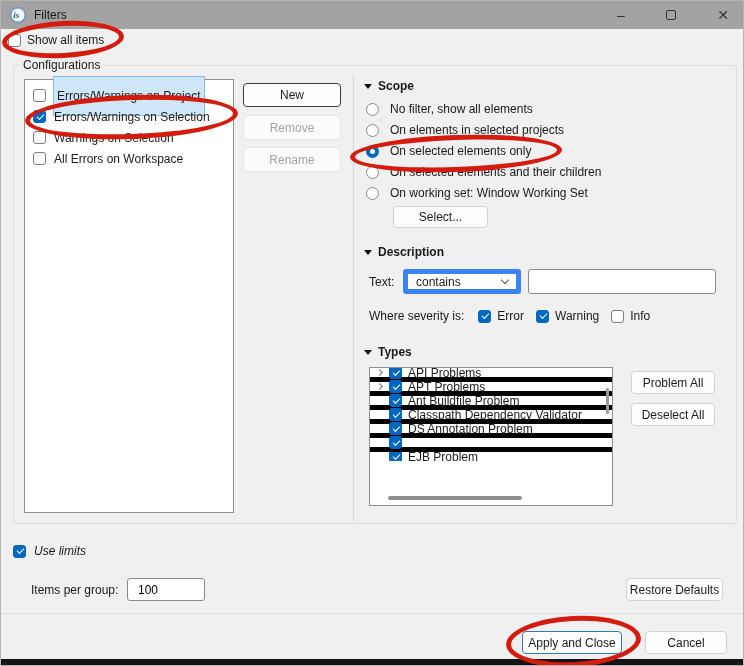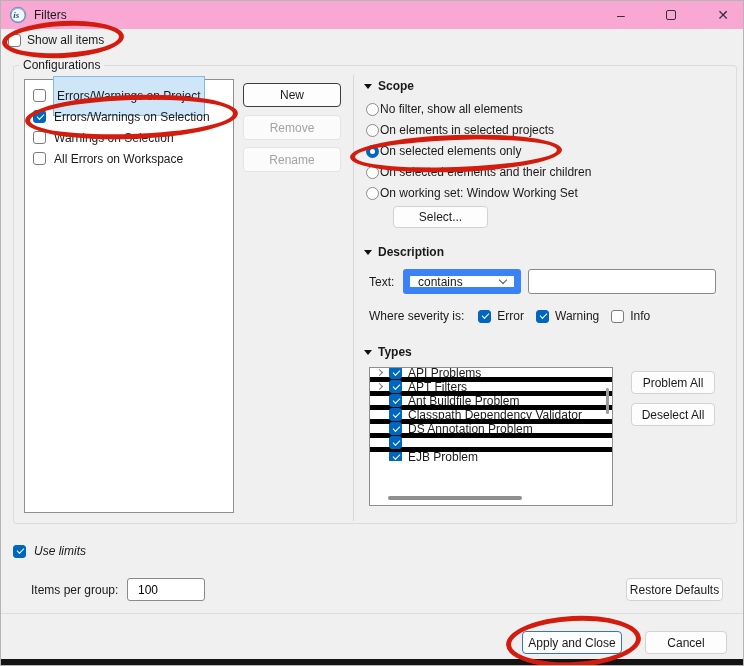--- a/index.html
+++ b/index.html
@@ -3,21 +3,21 @@
 <meta charset="utf-8">
 <style>
   * { margin:0; padding:0; box-sizing:border-box; }
   html,body { width:744px; height:666px; }
   body { font-family:"Liberation Sans", sans-serif; font-size:12px; color:#1a1a1a; }
 
   .window { position:relative; width:744px; height:666px; background:#f0f0f0;
             border:1px solid #b5b5b5; overflow:hidden; }
 
   
-  .titlebar { position:absolute; left:0; top:0; width:100%; height:28px; background:#f9a8d4; }
+  .titlebar { position:absolute; left:0; top:0; width:100%; height:28px; background:#a3a3a3; }
   .app-icon { position:absolute; left:8px; top:5px; width:18px; height:18px; }
   .win-title { position:absolute; left:33px; top:7px; font-size:12px; }
   .win-btn { position:absolute; top:0; width:44px; height:28px; text-align:center;
              line-height:28px; color:#333; font-size:13px; }
   .btn-min { left:598px; font-size:14px; }
   .btn-max { left:648px; }
   .btn-max .sq { display:inline-block; width:10px; height:10px; border:1.4px solid #333;
                  border-radius:2px; margin-top:9px; }
   .btn-close { left:700px; font-size:14px; }
 
@@ -53,24 +53,24 @@
   .vdivider { position:absolute; left:352px; top:74px; width:1px; height:446px; background:#d8d8d8; }
 
   
   .configlist { position:absolute; left:23px; top:78px; width:210px; height:434px;
                 background:#fff; border:1px solid #8f8f8f; padding-top:5px; }
   .cfgrow { height:21px; display:flex; align-items:center; gap:8px; padding-left:8px; }
   .hl { background:#cfe6f8; outline:1px solid #86b9e0; padding:12px 3px; }
 
   
   .rpanel { position:absolute; left:363px; top:74px; width:372px; height:446px; }
-  .radio-row { position:absolute; left:2px; display:flex; align-items:center; gap:1px; height:16px; }
+  .radio-row { position:absolute; left:2px; display:flex; align-items:center; gap:11px; height:16px; }
 
   .combo { position:absolute; left:39px; top:0; width:118px; height:25px; background:#fff;
-           border:7px solid #3b82f6; border-radius:3px; display:flex; align-items:center;
+           border:5px solid #3b82f6; border-radius:3px; display:flex; align-items:center;
            padding:0 8px; justify-content:space-between; }
   .textinput { position:absolute; left:164px; top:0; width:188px; height:25px; background:#fff;
            border:1px solid #8a8a8a; border-radius:3px; font-family:"Liberation Sans",sans-serif;
            font-size:12px; padding:0 6px; }
 
   .typelist { position:absolute; left:5px; top:292px; width:244px; height:139px; background:#fff;
               border:1px solid #8f8f8f; overflow:hidden; }
   .typerow { height:14px; display:flex; align-items:center; gap:6px; padding-left:5px;
              border-bottom:5px solid #000000; }
   .icon-slot { width:8px; flex:0 0 8px; display:flex; justify-content:center; }
@@ -209,21 +209,21 @@
             <span class="chev-right"></span>
           </span>
         <div class="cb checked"></div>
         <span>API Problems</span>
       </div>
       <div class="typerow">
         <span class="icon-slot">
             <span class="chev-right"></span>
           </span>
         <div class="cb checked"></div>
-        <span>APT Filters</span>
+        <span>APT Problems</span>
       </div>
       <div class="typerow">
         <span class="icon-slot"></span>
         <div class="cb checked"></div>
         <span>Ant Buildfile Problem</span>
       </div>
       <div class="typerow">
         <span class="icon-slot"></span>
         <div class="cb checked"></div>
         <span>Classpath Dependency Validator</span>

